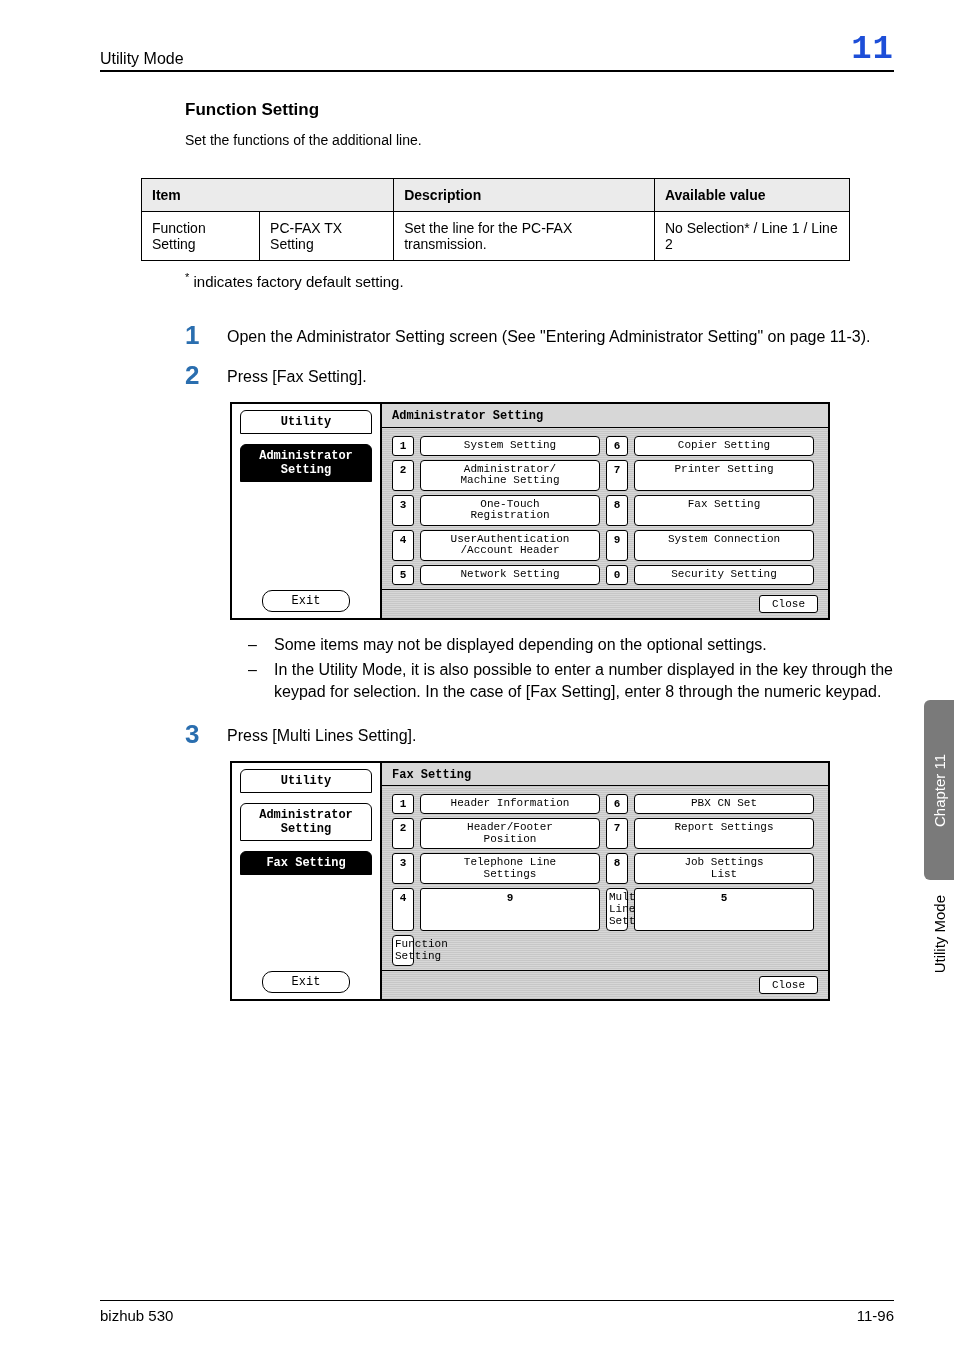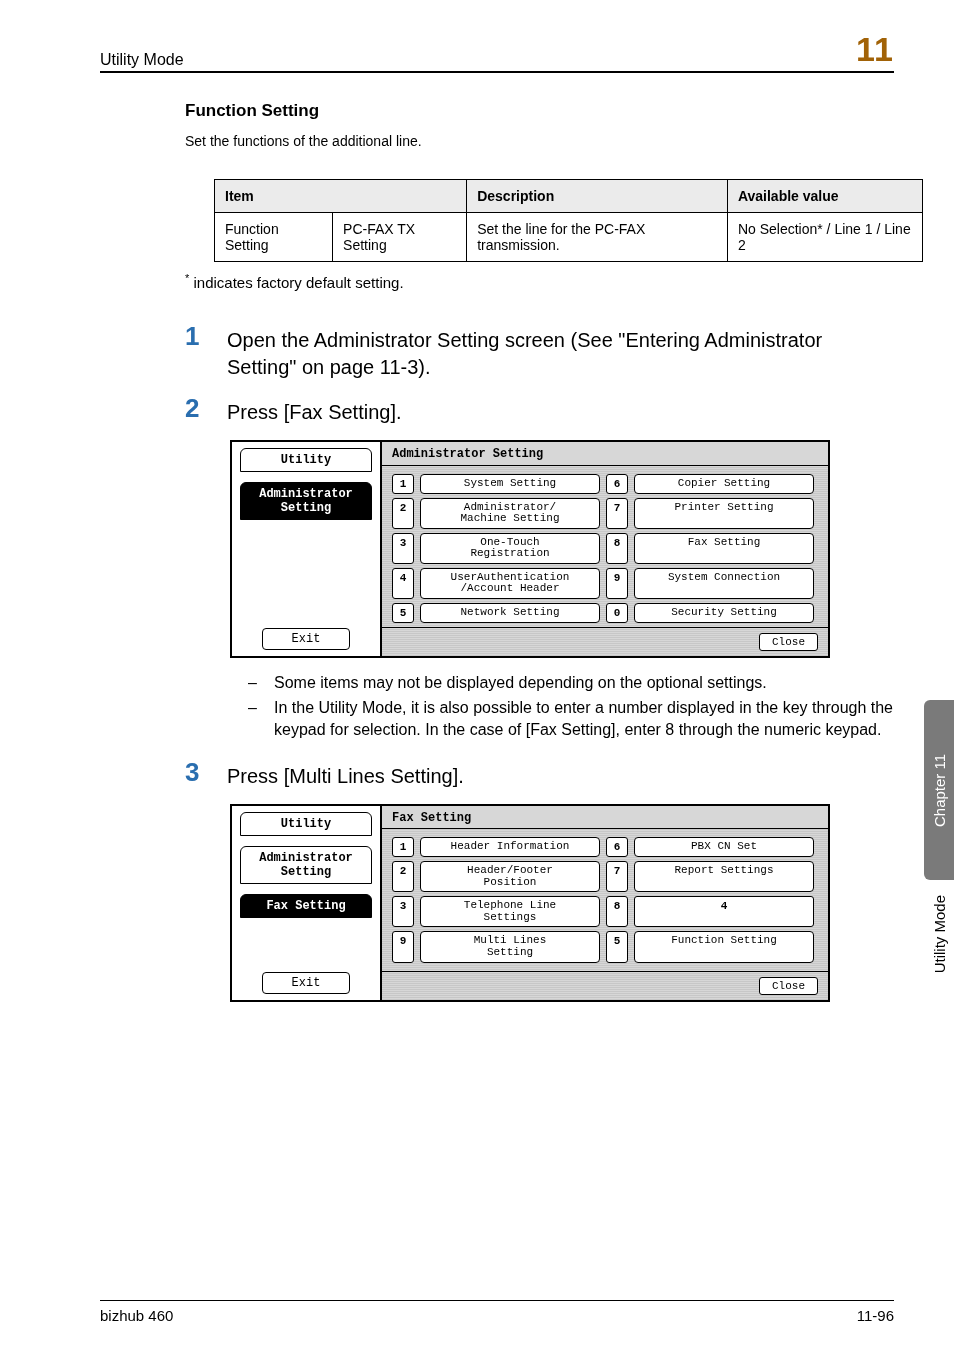--- a/index.html
+++ b/index.html
@@ -20,36 +20,37 @@
     justify-content: space-between;
     align-items: flex-end;
     border-bottom: 2px solid #000;
     padding-bottom: 2px;
     margin-bottom: 28px;
   }
   .header-left { font-size: 16px; }
   .header-right {
     font-size: 34px;
     font-weight: 900;
-    color: #a16207;
+    color: #1d4ed8;
     letter-spacing: 1px;
+    font-family: Liberation Mono, monospace;
   }
   .section-title {
     font-weight: bold;
     font-size: 17px;
     margin: 0 0 12px 85px;
   }
   .intro-text {
     margin: 0 0 30px 85px;
     font-size: 14px;
   }
   table.infotable {
     border-collapse: collapse;
     width: calc(100% - 85px);
-    margin-left: 114px;
+    margin-left: 41px;
     margin-bottom: 10px;
   }
   table.infotable th, table.infotable td {
     border: 1px solid #000;
     padding: 8px 10px;
     font-size: 14px;
     text-align: left;
     vertical-align: top;
   }
   table.infotable th {
@@ -69,21 +70,21 @@
   }
   .step-num {
     font-size: 26px;
     font-weight: bold;
     color: #2a6eaf;
     line-height: 1;
     min-width: 24px;
   }
   .step-body {
     flex: 1;
-    font-size: 20px;
+    font-size: 16px;
     line-height: 1.35;
     padding-top: 4px;
   }
   .screenshot {
     margin: 10px 0 14px 130px;
     width: 600px;
     border: 2px solid #000;
     display: flex;
     font-family: "Courier New", monospace;
     font-size: 12px;
@@ -115,21 +116,21 @@
     background: #000;
     color: #fff;
   }
   .left-spacer { flex: 1; }
   .ui-exit {
     margin: 24px 30px 6px 30px;
     padding: 3px 6px;
     border: 1px solid #000;
     text-align: center;
     background: #fff;
-    border-radius: 4px;
+    border-radius: 10px;
   }
   .rc-title {
     padding: 6px 10px 4px 10px;
     font-weight: bold;
     line-height: 1.05;
     background: #d7d7d7;
   }
   .rc-divider {
     border-top: 1px solid #000;
     margin: 0;
@@ -345,20 +346,22 @@
         <div class="rc-num">2</div>
         <div class="rc-btn">Header/Footer
 Position</div>
         <div class="rc-num">7</div>
         <div class="rc-btn">Report Settings</div>
 
         <div class="rc-num">3</div>
         <div class="rc-btn">Telephone Line
 Settings</div>
         <div class="rc-num">8</div>
+        <div class="rc-btn">Job Settings
+List</div>
 
         <div class="rc-num">4</div>
         <div class="rc-num">9</div>
         <div class="rc-btn">Multi Lines
 Setting</div>
 
         <div class="rc-num">5</div>
         <div class="rc-btn">Function Setting</div>
         <div></div>
           <div></div>
@@ -368,15 +371,15 @@
       </div>
     </div>
   </div>
 
 </div>
 
 <div class="side-tab">Chapter 11</div>
 <div class="side-label">Utility Mode</div>
 
 <div class="footer">
-  <span>bizhub 460</span>
+  <span>bizhub 530</span>
   <span>11-96</span>
 </div>
 
 </body></html>

